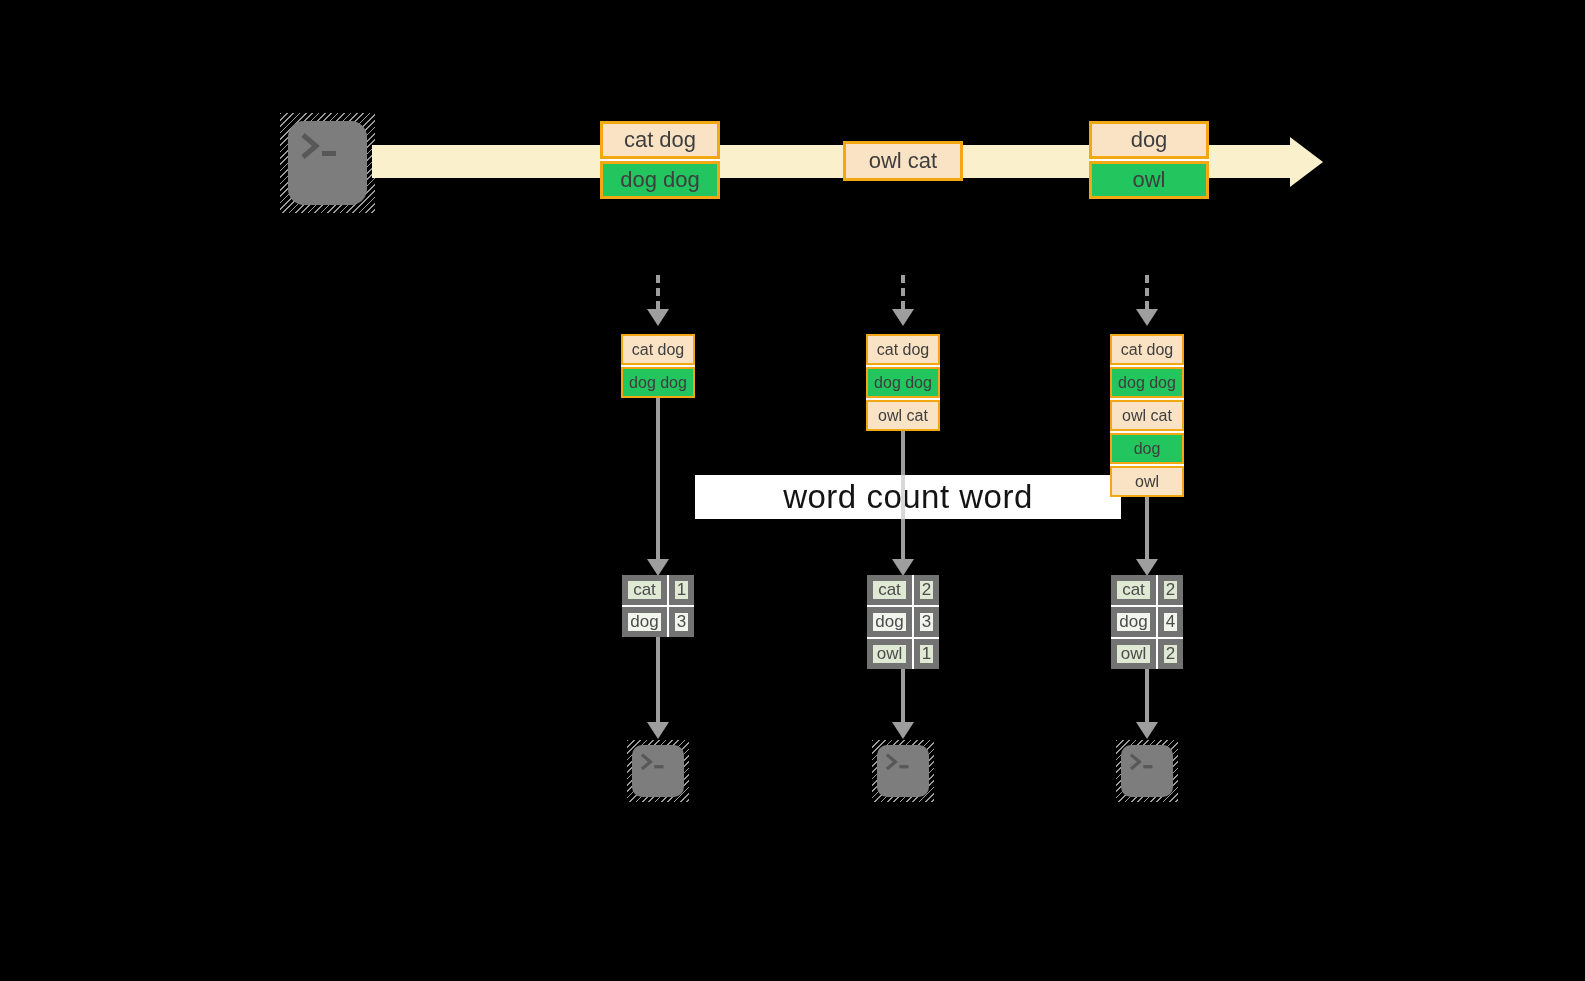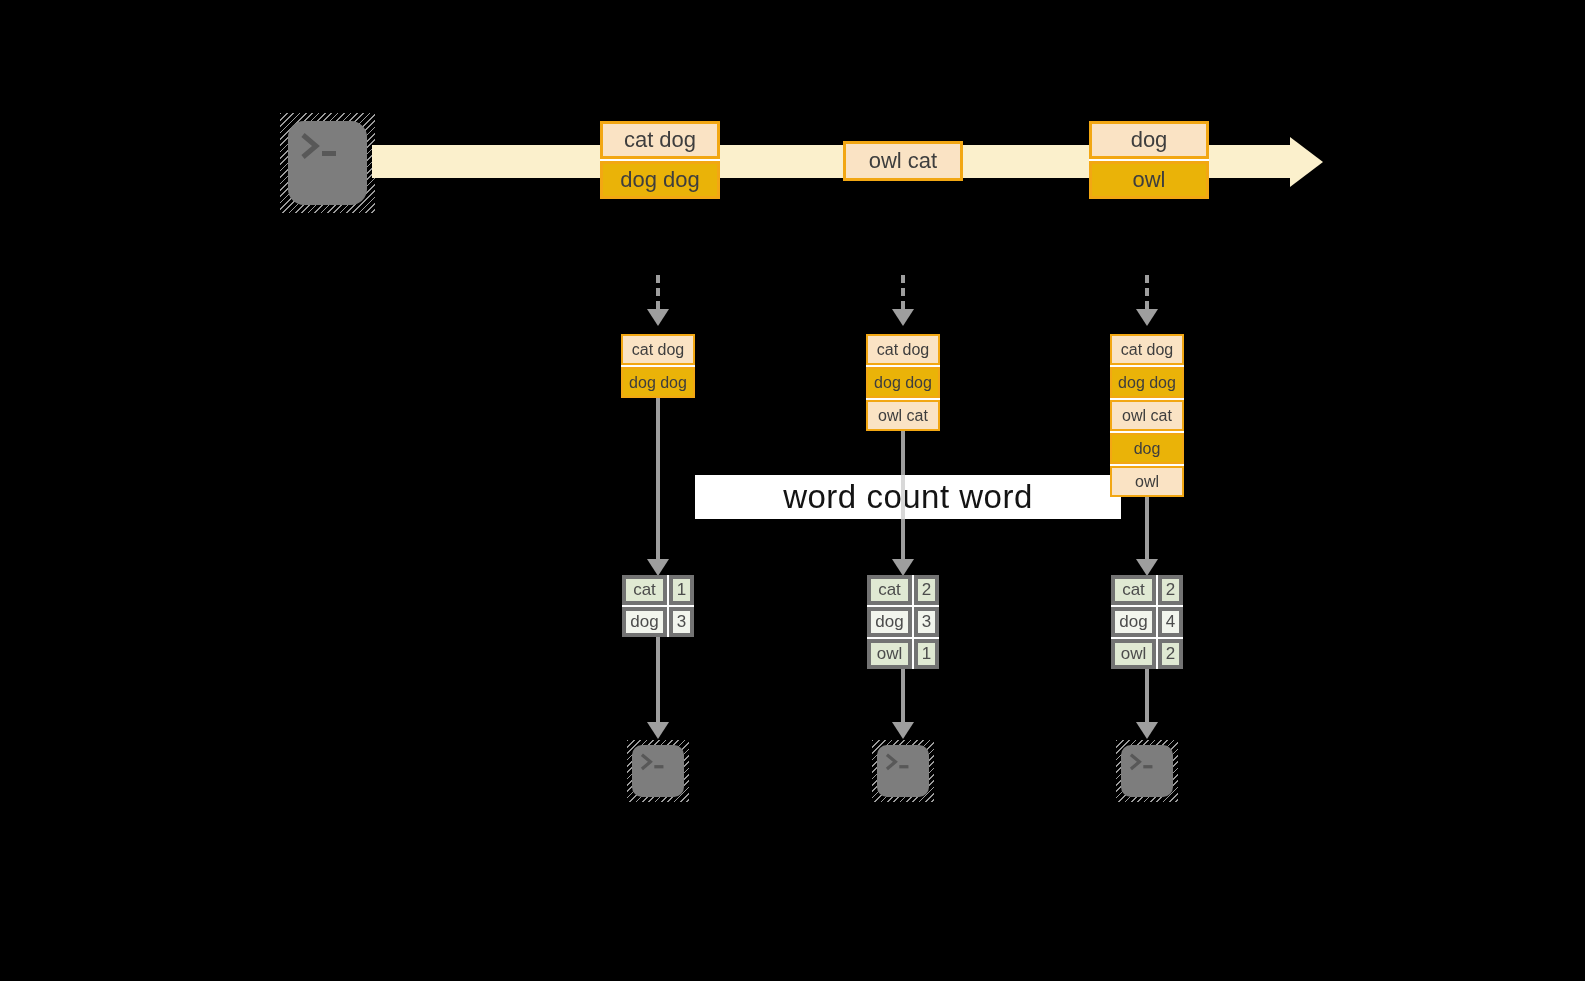--- a/index.html
+++ b/index.html
@@ -31,35 +31,35 @@
     position: absolute; left: 1290px; top: 124px; width: 0; height: 0; z-index: 1;
     border-top: 25px solid transparent; border-bottom: 25px solid transparent;
     border-left: 33px solid #fbf0cc;
   }
 
   
   .obox { position: absolute; display: grid; gap: 2px; background: #fff; z-index: 2; }
   .obox .ocell {
     border: 3px solid #f2a713;
     display: flex; align-items: center; justify-content: center;
-    color: #3e3e3e; background: #eab308;
+    color: #3e3e3e; background: #22c55e;
   }
   .obox .ocell:nth-child(odd) { background: #fae3c4; }
   .obox.big { width: 120px; grid-auto-rows: 38px; font-size: 22px; }
   .obox.single { width: 120px; grid-auto-rows: 40px; font-size: 22px; }
   .obox.stack { width: 74px; grid-auto-rows: 31px; font-size: 16px; z-index: 6; }
   .obox.stack .ocell { border-width: 2px; }
 
   
   .gtable {
     position: absolute; display: grid; grid-template-columns: 45px 25px;
     grid-auto-rows: 30px; gap: 2px; background: #fff; z-index: 3;
   }
   .gtable .gcell {
-    border: 4px solid #737373;
+    border: 6px solid #737373;
     display: flex; align-items: center; justify-content: center;
     font-size: 17px; color: #4c4c4c; background: #f2f5ed;
   }
   .gtable .gcell:nth-child(4n+1), .gtable .gcell:nth-child(4n+2) { background: #e0e9d3; }
 
   
   .vline { position: absolute; width: 4px; background: #9e9e9e; z-index: 2; }
   .vdash { position: absolute; width: 0; border-left: 4px dashed #9e9e9e; z-index: 2; }
   .vhead {
     position: absolute; width: 0; height: 0; z-index: 2;

